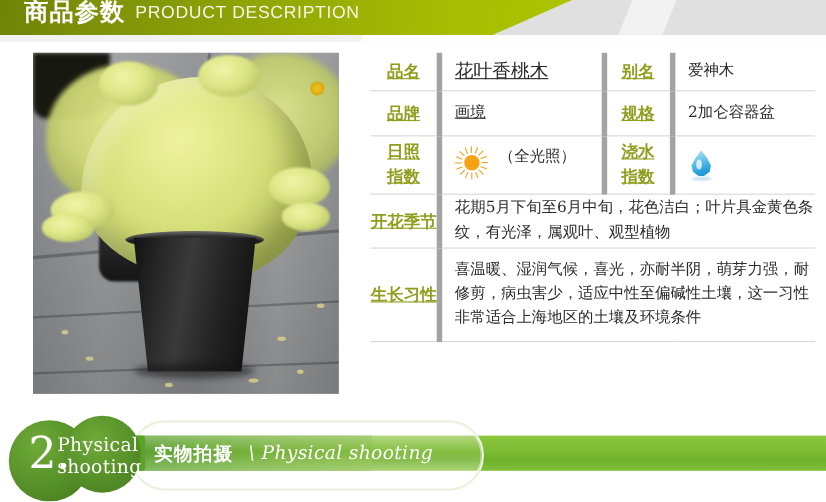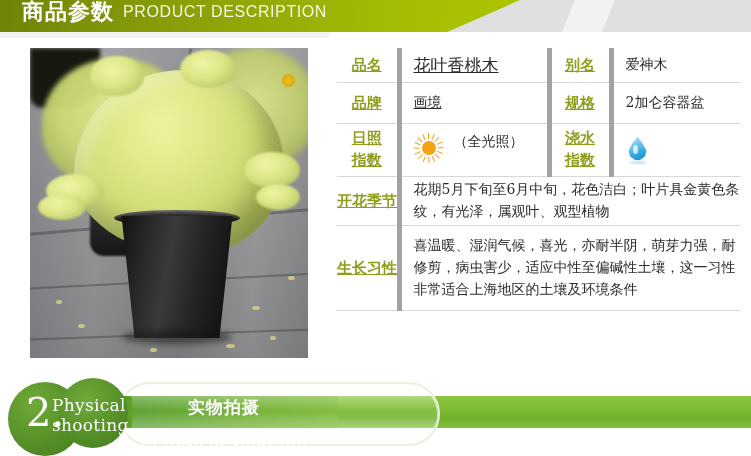--- a/index.html
+++ b/index.html
@@ -335,21 +335,20 @@
     box-shadow: 0 0 0 1px rgba(255,255,255,0.5) inset;
   }
   .pill-text {
     position: absolute;
     left: 140px; top: 22px;
     height: 32px;
     display: flex;
     align-items: center;
     gap: 14px;
     white-space: nowrap;
-    flex-direction: column;
   }
   .pill-cn {
     color: #ffffff;
     font-size: 17px;
     font-weight: bold;
     letter-spacing: 1px;
     font-family: "DejaVu Sans", "Liberation Sans", sans-serif;
   }
   .pill-en {
     color: #ffffff;

